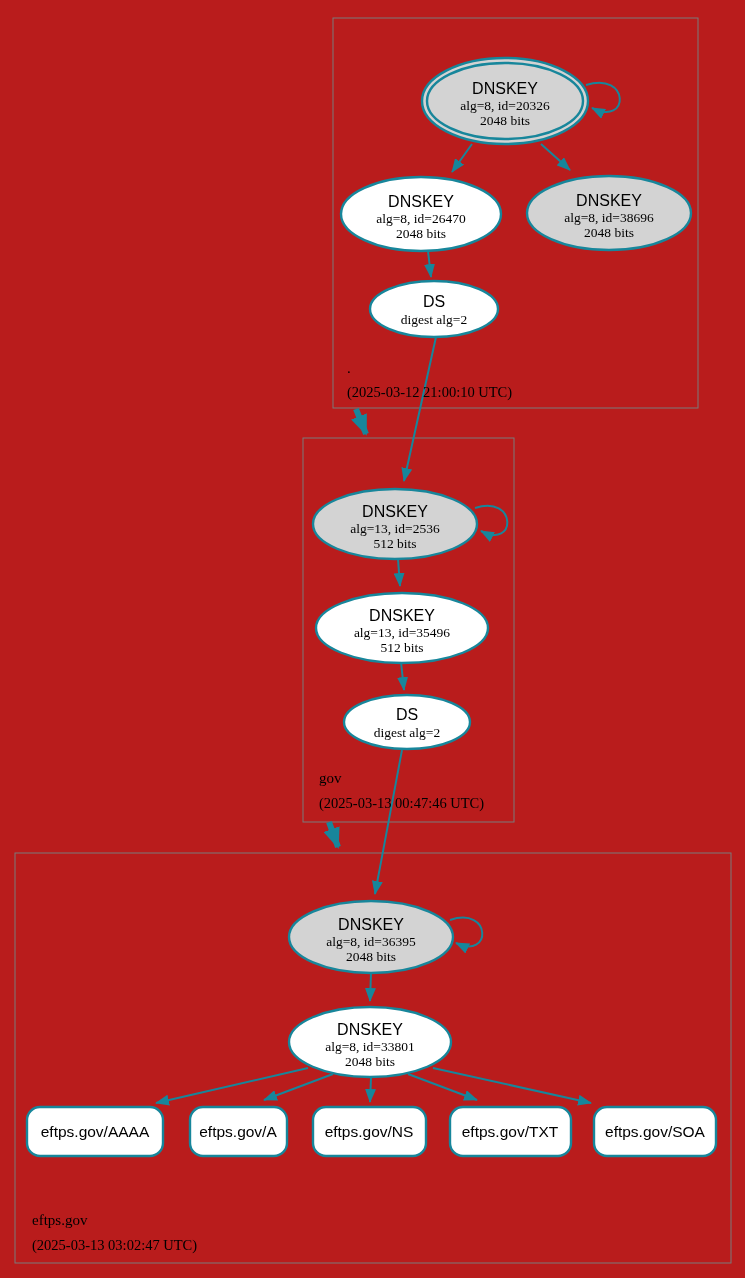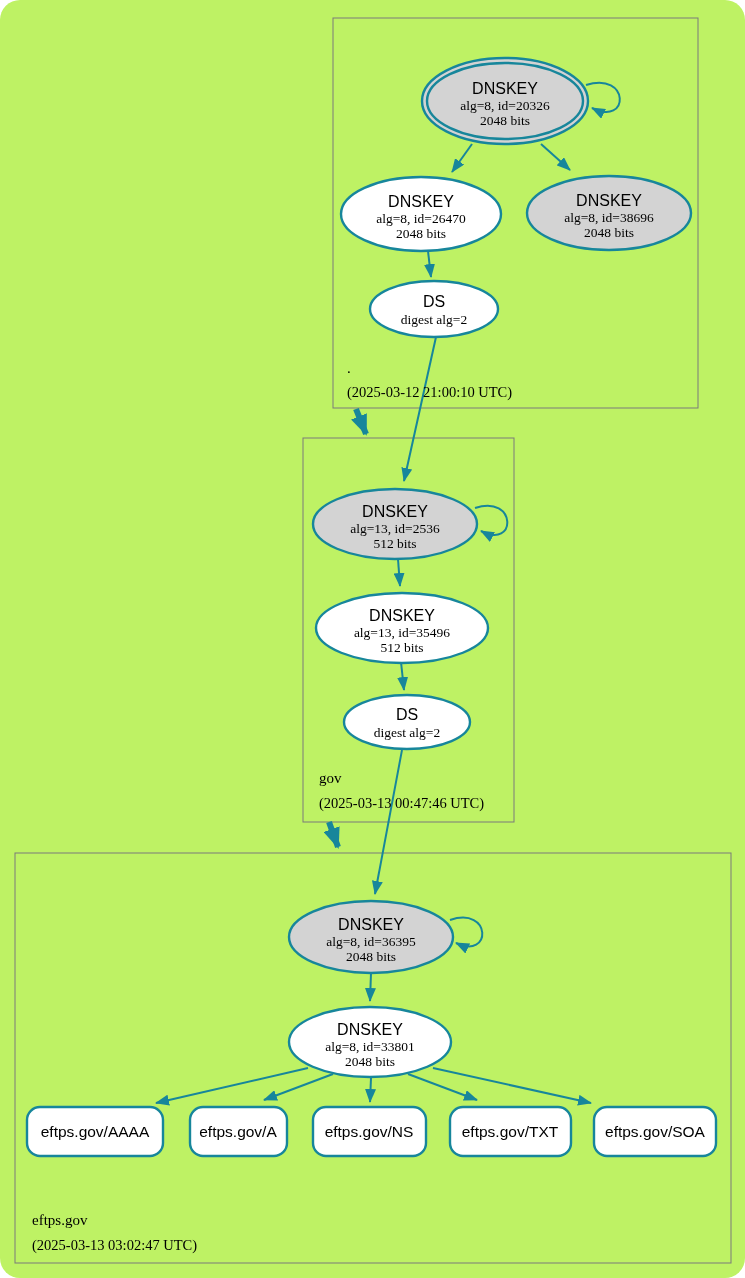--- a/index.html
+++ b/index.html
@@ -7,22 +7,21 @@
     padding: 0;
     background: #ffffff;
     width: 745px;
     height: 1278px;
     overflow: hidden;
   }
   .canvas {
     position: relative;
     width: 745px;
     height: 1278px;
-    background: #bef264;
-    border-radius: 20px;
+    background: #b91c1c;
   }
   svg { display: block; }
 
   
   .zone-box {
     fill: none;
     stroke: var(--zone-border, #7a7a7a);
     stroke-width: 1;
   }
 

